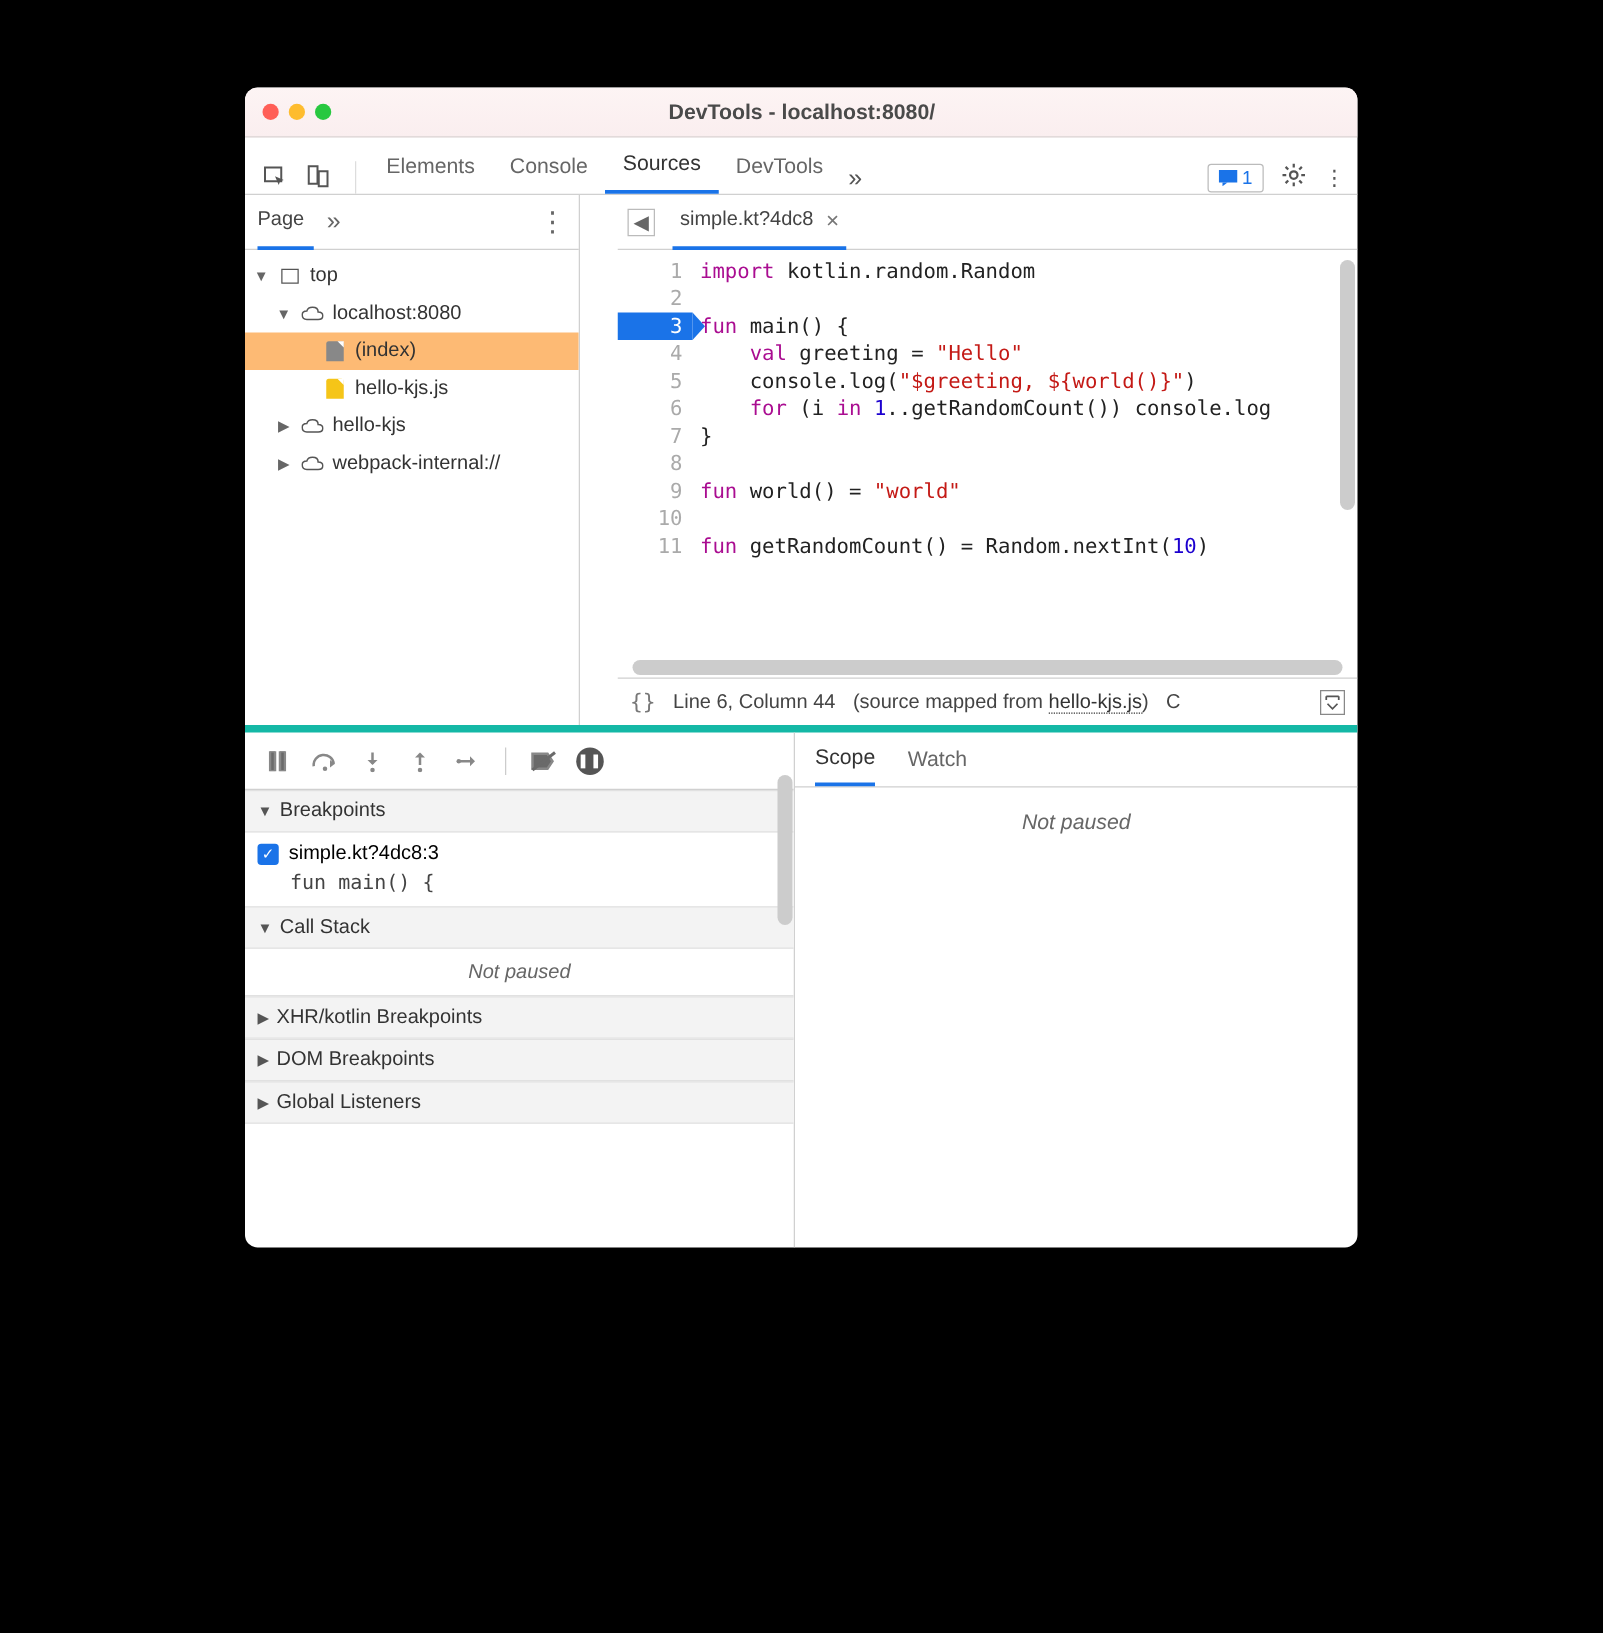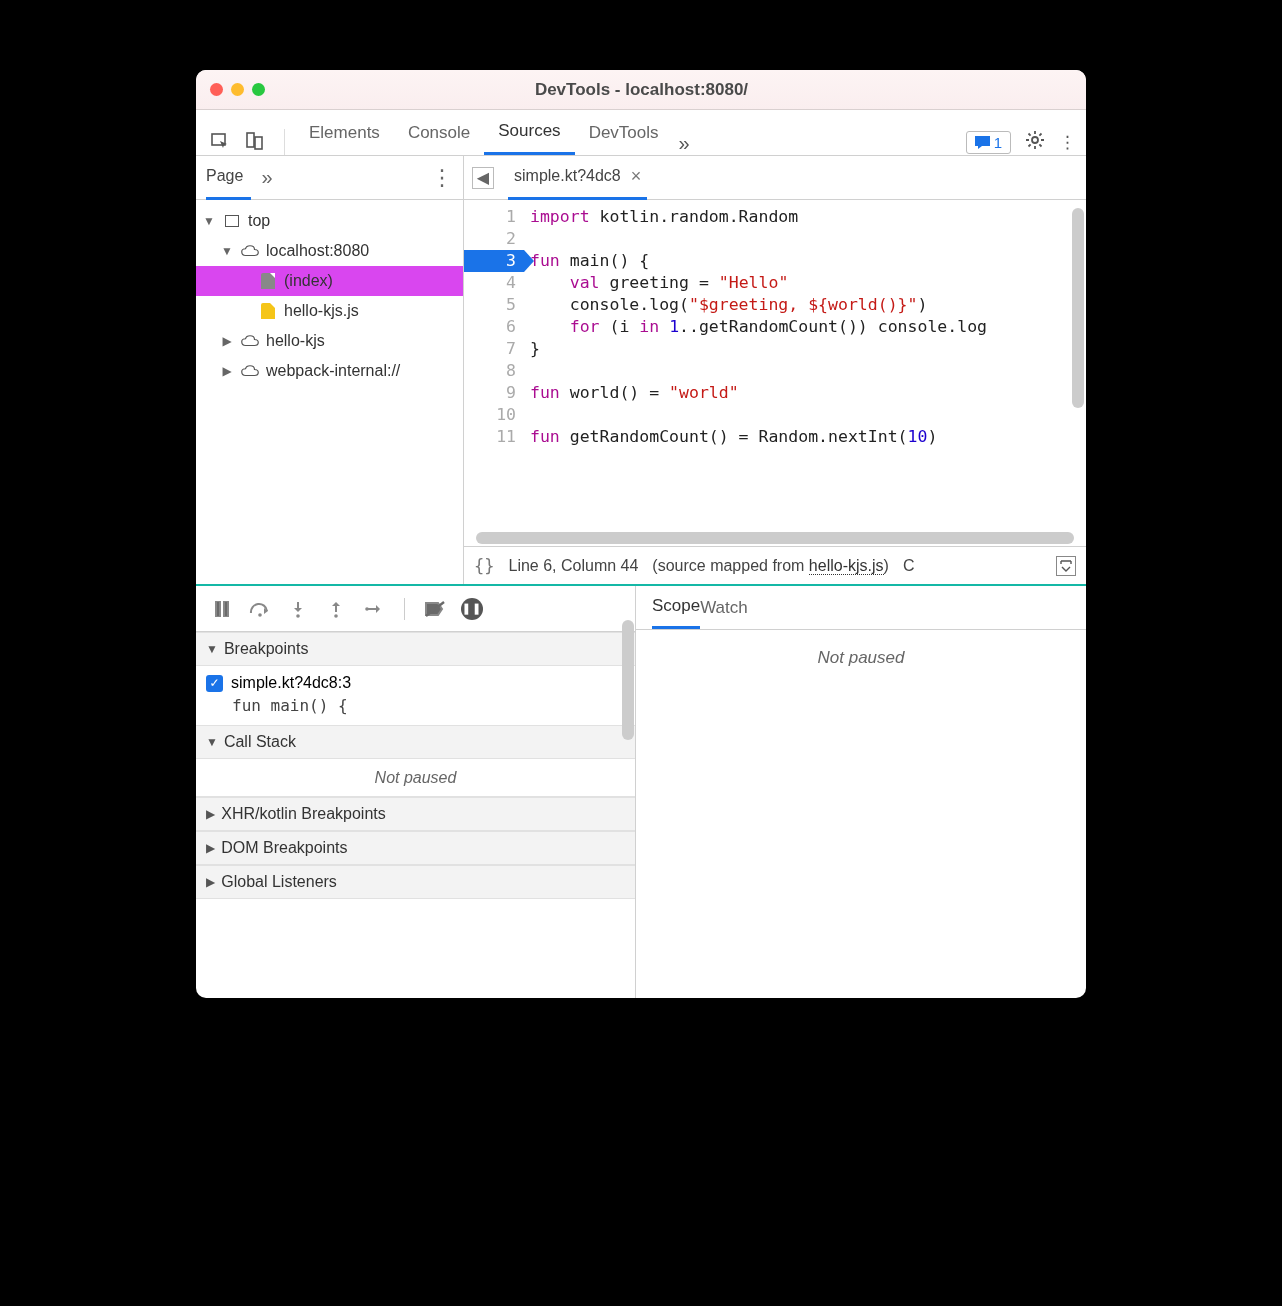--- a/index.html
+++ b/index.html
@@ -53,30 +53,30 @@
   .tabbar .iconbtn { width: 28px; height: 28px; display:flex; align-items:center; justify-content:center; margin-right: 6px; cursor:pointer; color:#555; }
   .tabbar .sep { width: 1px; height: 26px; background: #ddd; margin: 0 10px; }
   .tab { padding: 0 14px; height: 100%; display: flex; align-items: center; cursor:pointer; color:#666; }
   .tab.active { color: #333; border-bottom: 3px solid #1a73e8; }
   .tabbar .chev { margin-left: 6px; font-size: 20px; color:#555; cursor:pointer; }
   .tabbar .right { margin-left: auto; display: flex; align-items: center; gap: 14px; }
   .msgcount { display:flex; align-items:center; gap:4px; border:1px solid #bbb; padding:2px 8px; border-radius:3px; color:#1a73e8; font-size:15px; }
   .gear, .kebab { color:#555; cursor:pointer; }
 
   
-  .upper { display:flex; height: 430px; border-bottom:2px solid #14b8a6; }
+  .upper { display:flex; height: 430px; border-bottom:6px solid #14b8a6;gap:30px; }
   .pagepanel { width: 268px; border-right:1px solid #d0d0d0; display:flex; flex-direction:column; }
   .pagepanel-head { height: 44px; border-bottom:1px solid #d0d0d0; display:flex; align-items:center; padding:0 10px; font-size:16px; color:#444; }
   .pagepanel-head .ptab { padding: 0 8px 12px 0; border-bottom: 3px solid #1a73e8; margin-top:12px; }
   .pagepanel-head .pchev { margin-left:10px; color:#666; font-size:20px; cursor:pointer; }
   .pagepanel-head .pkebab { margin-left:auto; color:#666; font-size:22px; cursor:pointer; }
 
   .tree { flex:1; overflow:auto; padding: 6px 0; font-size:16px; color:#333; }
   .tree-row { display:flex; align-items:center; height:30px; padding-left: 6px; cursor:pointer; white-space:nowrap; }
-  .tree-row.selected { background:#d946ef; }
+  .tree-row.selected { background:#fdba74; }
   .tw { width:14px; text-align:center; color:#666; font-size:12px; }
   .ticon { width:20px; height:20px; margin: 0 6px; display:flex; align-items:center; justify-content:center; }
   .fi-frame { border:1.5px solid #555; width:14px; height:12px; }
   .fi-cloud svg { width:18px; height:14px; }
   .fi-file { background:#888; width:14px; height:16px; border-radius:2px 2px 0 0; position:relative; }
   .fi-file.y { background:#f5c518; }
   .fi-file::after { content:""; position:absolute; right:0; top:0; border-style:solid; border-width:0 5px 5px 0; border-color:transparent #fff transparent transparent; }
 
   .editor { flex:1; display:flex; flex-direction:column; overflow:hidden; }
   .editor-tabs { height:44px; border-bottom:1px solid #d0d0d0; display:flex; align-items:center; padding:0 8px; font-size:16px; color:#444; }
@@ -116,21 +116,21 @@
   .section-head { height:34px; background:#f3f3f3; border-top:1px solid #e1e1e1; border-bottom:1px solid #e1e1e1; display:flex; align-items:center; padding:0 10px; font-size:16px; color:#333; cursor:pointer; }
   .section-head .tri { margin-right:6px; font-size:12px; color:#555; }
   .bp-item { padding:8px 10px 10px 10px; font-size:16px; }
   .bp-row1 { display:flex; align-items:center; gap:8px; }
   .chk { width:17px; height:17px; background:#1a73e8; border-radius:3px; display:flex; align-items:center; justify-content:center; color:#fff; font-size:12px; }
   .bp-code { font-family:Menlo, monospace; color:#444; margin-left:26px; margin-top:4px; font-size:16px; }
   .notpaused { height:38px; display:flex; align-items:center; justify-content:center; font-style:italic; color:#666; font-size:16px; border-bottom:1px solid #e1e1e1; }
   .bp-panel .vscroll2 { position:absolute; right:1px; top:34px; width:12px; height:120px; background:#ccc; border-radius:6px; }
 
   .scope-panel { flex:1; display:flex; flex-direction:column; }
-  .scope-tabs { height:44px; border-bottom:1px solid #d0d0d0; display:flex; align-items:center; padding:0 16px; font-size:17px; color:#666;text-align:center; }
+  .scope-tabs { height:44px; border-bottom:1px solid #d0d0d0; display:flex; align-items:center; padding:0 16px; gap:26px; font-size:17px; color:#666;text-align:center; }
   .stab { height:100%; display:flex; align-items:center; cursor:pointer; }
   .stab.active { color:#333; border-bottom:3px solid #1a73e8; }
   .scope-body { flex:1; display:flex; align-items:flex-start; justify-content:center; padding-top:18px; font-style:italic; color:#666; font-size:17px; }
 </style>
 </head>
 <body>
 
 <div class="window">
 
   <div class="titlebar">

